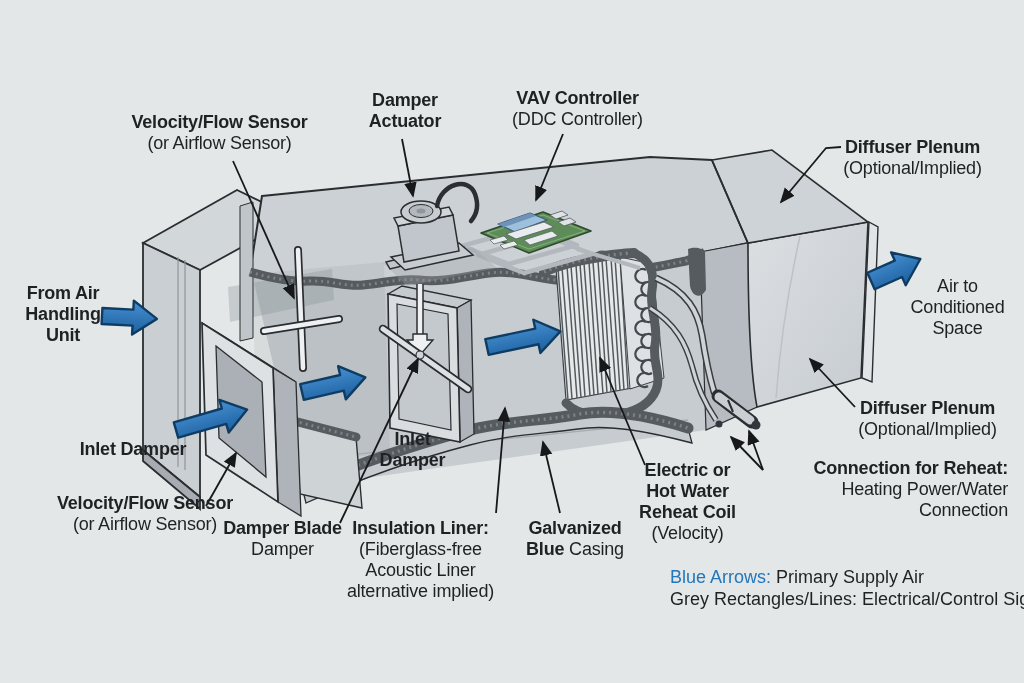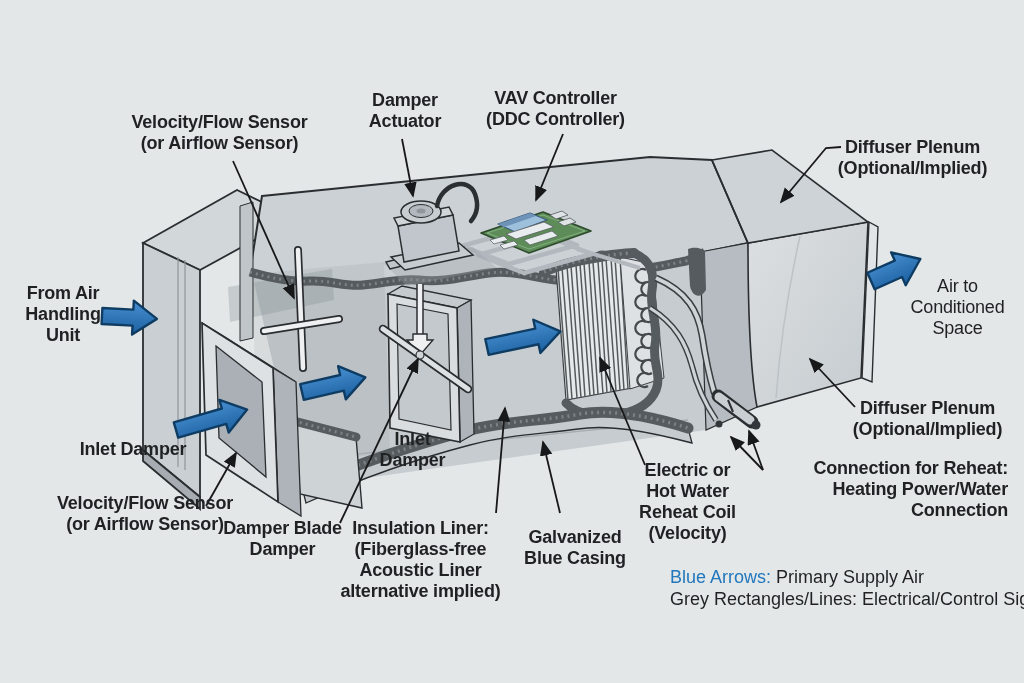--- a/index.html
+++ b/index.html
@@ -2,21 +2,21 @@
 <html><head>
 <meta charset="utf-8">
 <style>
   html,body{margin:0;padding:0;background:#e3e7e8;}
   #stage{position:relative;width:1024px;height:683px;overflow:hidden;background:#e3e7e8;
          font-family:"Liberation Sans",sans-serif;}
   #art{position:absolute;left:0;top:0;}
   .lbl{position:absolute;font-family:"Liberation Sans",sans-serif;font-weight:bold;
        font-size:18px;line-height:21px;color:#1f2123;text-align:center;
        letter-spacing:-0.2px;white-space:nowrap;}
-  .lbl .rg,.lbl div.rg{font-weight:bold;}
+  .lbl .rg,.lbl div.rg{font-weight:normal;}
   .lbl.la{text-align:right;}
   .legend{position:absolute;font-family:"Liberation Sans",sans-serif;font-weight:normal;
           font-size:18px;line-height:22px;color:#1f2123;white-space:nowrap;}
   .legend .bb{color:#2277bd;font-weight:normal;}
 </style>
 </head>
 <body>
 
 <div id="stage">
 
@@ -219,21 +219,21 @@
 <div class="lbl" style="left:122px;top:112px;width:195px;">
   <div>Velocity/Flow Sensor</div>
   <div class="rg">(or Airflow Sensor)</div>
 </div>
 
 <div class="lbl" style="left:345px;top:90px;width:120px;">
   <div>Damper</div>
   <div>Actuator</div>
 </div>
 
-<div class="lbl" style="left:473px;top:88px;width:165px;">
+<div class="lbl" style="left:495px;top:88px;width:165px;">
   <div>VAV Controller</div>
   <div class="rg">(DDC Controller)</div>
 </div>
 
 <div class="lbl" style="left:820px;top:137px;width:185px;">
   <div>Diffuser Plenum</div>
   <div class="rg">(Optional/Implied)</div>
 </div>
 
 <div class="lbl" style="left:18px;top:283px;width:90px;">
@@ -261,21 +261,21 @@
   <div>Damper</div>
 </div>
 
 <div class="lbl" style="left:333px;top:518px;width:175px;">
   <div>Insulation Liner:</div>
   <div class="rg">(Fiberglass-free</div>
   <div class="rg">Acoustic Liner</div>
   <div class="rg">alternative implied)</div>
 </div>
 
-<div class="lbl" style="left:515px;top:518px;width:120px;margin-top:9px;">
+<div class="lbl" style="left:515px;top:518px;width:120px;">
   <div>Galvanized</div>
   <div><span>Blue</span><span class="rg"> Casing</span></div>
 </div>
 
 <div class="lbl" style="left:625px;top:460px;width:125px;">
   <div>Electric or</div>
   <div>Hot Water</div>
   <div>Reheat Coil</div>
   <div class="rg">(Velocity)</div>
 </div>

